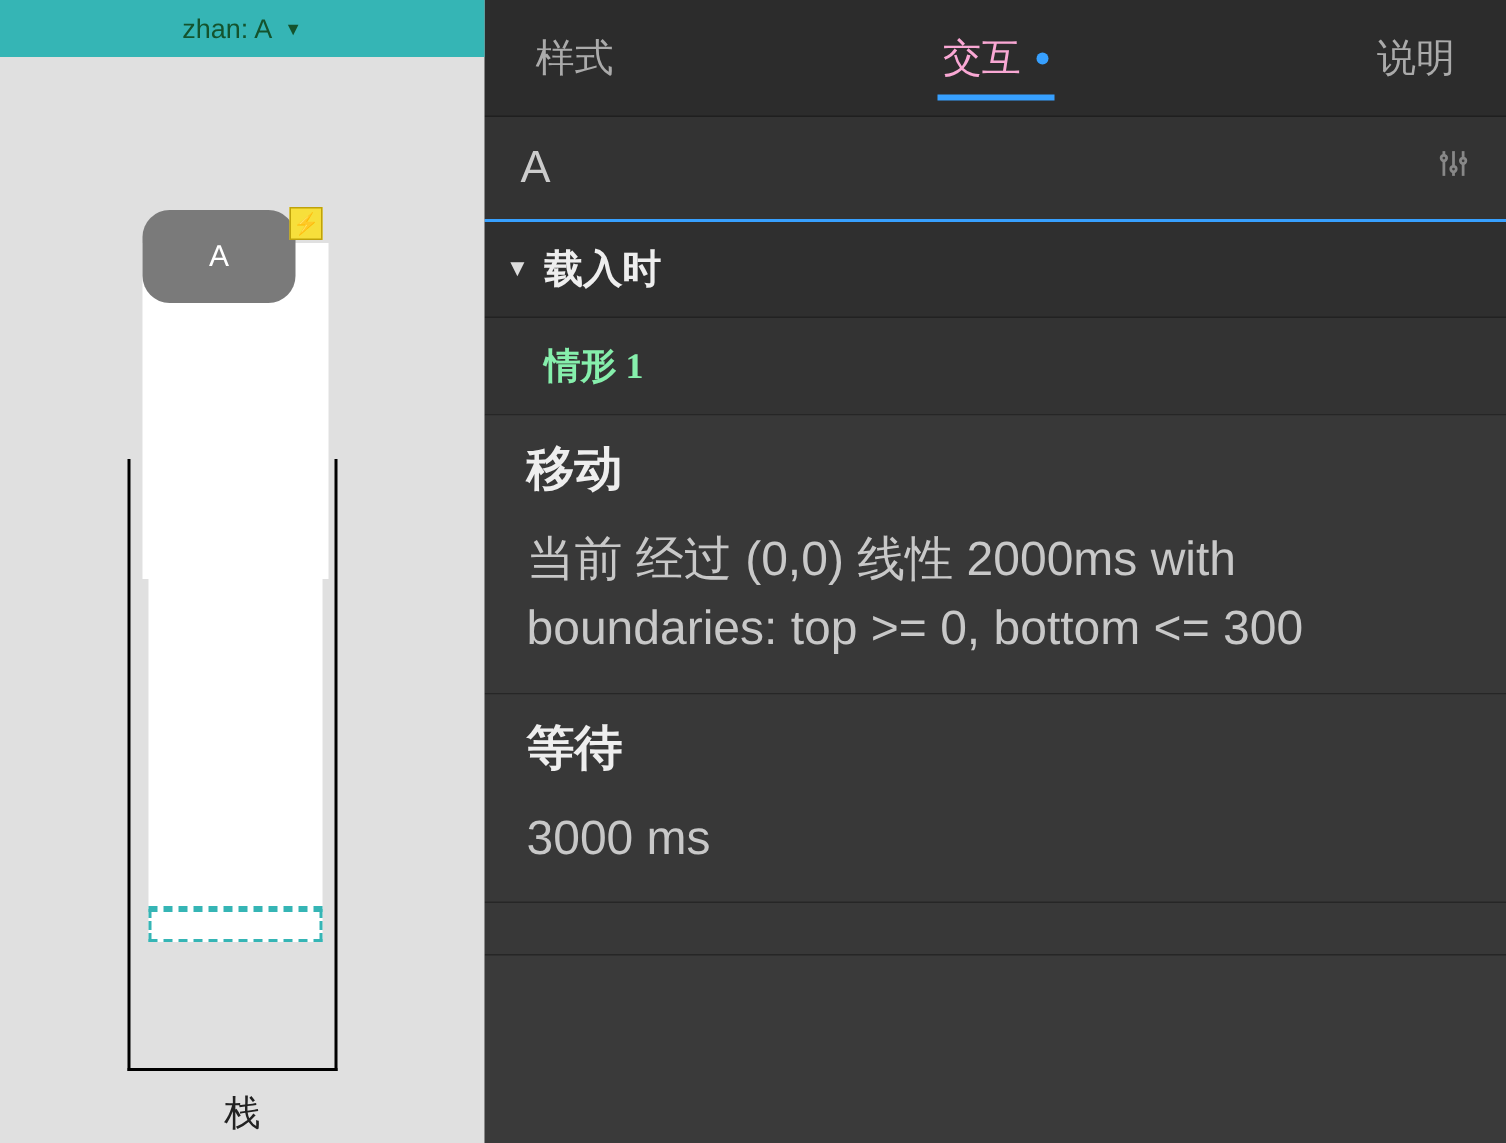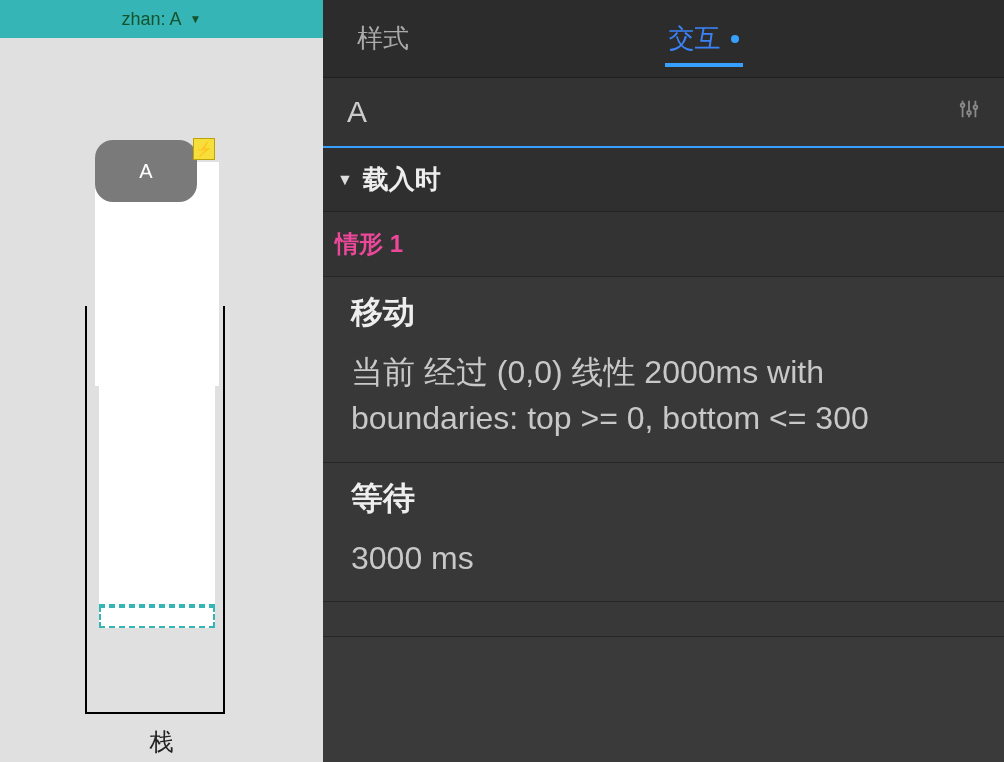--- a/index.html
+++ b/index.html
@@ -148,21 +148,21 @@
     height: 100%;
     display: flex;
     align-items: center;
     gap: 10px;
     font-size: 26px;
     color: #aaa;
     cursor: pointer;
     position: relative;
   }
   .tab.active {
-    color: #3b82f6;
+    color: #f9a8d4;
   }
   .tab.active::after {
     content: "";
     position: absolute;
     left: 10px;
     right: 10px;
     bottom: 10px;
     height: 4px;
     background: #37a0ff;
   }
@@ -200,27 +200,28 @@
     background: #2f2f2f;
     border-bottom: 1px solid #222;
     cursor: pointer;
   }
   .disclosure {
     font-size: 16px;
     color: #ddd;
   }
 
   .case-row {
-    padding: 16px 12px;
+    padding: 16px 40px;
     font-size: 24px;
     font-weight: 600;
-    color: #ec4899;
+    color: #86efac;
     background: #333333;
     border-bottom: 1px solid #262626;
     cursor: pointer;
+    font-family: Liberation Serif, serif;
   }
 
   .action-block {
     padding: 14px 28px 20px;
     background: #383838;
     border-bottom: 1px solid #262626;
     cursor: pointer;
   }
   .action-title {
     font-size: 32px;
@@ -266,20 +267,23 @@
   <div class="tab-bar">
     <div class="tab">
       <span>样式</span>
     </div>
     <div class="tab-spacer"></div>
     <div class="tab active">
       <span>交互</span>
       <span class="dot"></span>
     </div>
     <div class="tab-spacer"></div>
+    <div class="tab">
+      <span>说明</span>
+    </div>
   </div>
 
   <div class="element-header">
     <span class="element-title">A</span>
     <span class="sliders-icon">
       <svg width="22" height="22" viewBox="0 0 24 24" fill="none" stroke="currentColor" stroke-width="2">
         <line x1="5" y1="3" x2="5" y2="21"></line>
         <line x1="12" y1="3" x2="12" y2="21"></line>
         <line x1="19" y1="3" x2="19" y2="21"></line>
         <circle cx="5" cy="8" r="2" fill="#3a3a3a"></circle>

